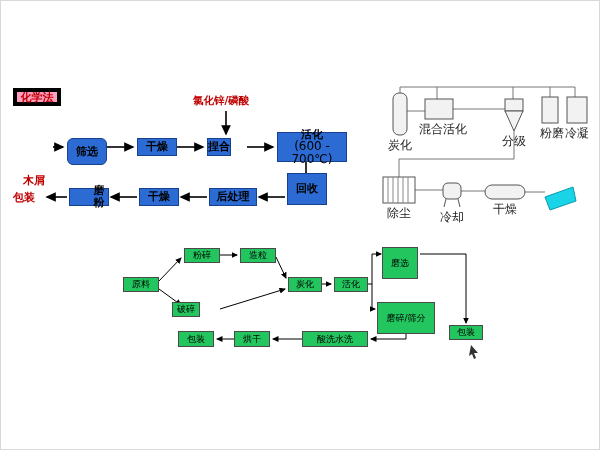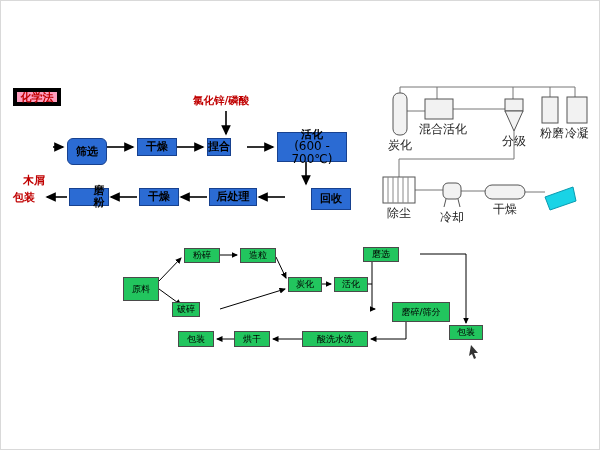--- a/index.html
+++ b/index.html
@@ -129,38 +129,38 @@
   <div class="bluebox" style="left:276px;top:131px;width:70px;height:30px;flex-direction:column;">
     <span>活化</span>
     <span class="sub">(600 - 700℃)</span>
   </div>
 
   <div class="redlabel" style="left:12px;top:189px;">包装</div>
 
   <div class="bluebox" style="left:68px;top:187px;width:40px;height:18px;padding-left:20px;">磨粉</div>
   <div class="bluebox" style="left:138px;top:187px;width:40px;height:18px;">干燥</div>
   <div class="bluebox" style="left:208px;top:187px;width:48px;height:18px;">后处理</div>
-  <div class="bluebox" style="left:286px;top:187px;width:40px;height:22px;margin-left:24px;">回收</div>
+  <div class="bluebox" style="left:286px;top:172px;width:40px;height:32px;">回收</div>
 
   <div class="eqlabel" style="left:382px;top:136px;width:34px;">炭化</div>
   <div class="eqlabel" style="left:418px;top:120px;width:40px;">混合活化</div>
   <div class="eqlabel" style="left:500px;top:132px;width:26px;">分级</div>
   <div class="eqlabel" style="left:535px;top:124px;width:28px;text-align:right;">粉磨</div>
   <div class="eqlabel" style="left:562px;top:124px;width:28px;">冷凝</div>
   <div class="eqlabel" style="left:382px;top:204px;width:32px;font-family:Liberation Serif, serif;">除尘</div>
   <div class="eqlabel" style="left:438px;top:208px;width:26px;">冷却</div>
   <div class="eqlabel" style="left:486px;top:200px;width:36px;">干燥</div>
   <div class="eqlabel" style="left:576px;top:192px;width:22px;padding-left:36px;">产品</div>
 
-  <div class="wbox" style="left:122px;top:276px;width:36px;height:24px;">原料</div>
+  <div class="wbox" style="left:122px;top:276px;width:36px;height:15px;">原料</div>
   <div class="wbox" style="left:183px;top:247px;width:36px;height:15px;">粉碎</div>
   <div class="wbox" style="left:239px;top:247px;width:36px;height:15px;text-align:right;">造粒</div>
   <div class="wbox" style="left:171px;top:301px;width:28px;height:15px;">破碎</div>
   <div class="wbox" style="left:287px;top:276px;width:34px;height:15px;">炭化</div>
   <div class="wbox" style="left:333px;top:276px;width:34px;height:15px;">活化</div>
-  <div class="wbox" style="left:362px;top:246px;width:36px;height:15px;">磨选</div>
-  <div class="wbox" style="left:391px;top:301px;width:58px;height:20px;">磨碎/筛分</div>
+  <div class="wbox" style="left:381px;top:246px;width:36px;height:32px;">磨选</div>
+  <div class="wbox" style="left:376px;top:301px;width:58px;height:32px;">磨碎/筛分</div>
   <div class="wbox" style="left:448px;top:324px;width:34px;height:15px;">包装</div>
   <div class="wbox" style="left:301px;top:330px;width:66px;height:16px;">酸洗水洗</div>
   <div class="wbox" style="left:233px;top:330px;width:36px;height:16px;">烘干</div>
   <div class="wbox" style="left:177px;top:330px;width:36px;height:16px;">包装</div>
 
 </div>
 
 </body></html>

